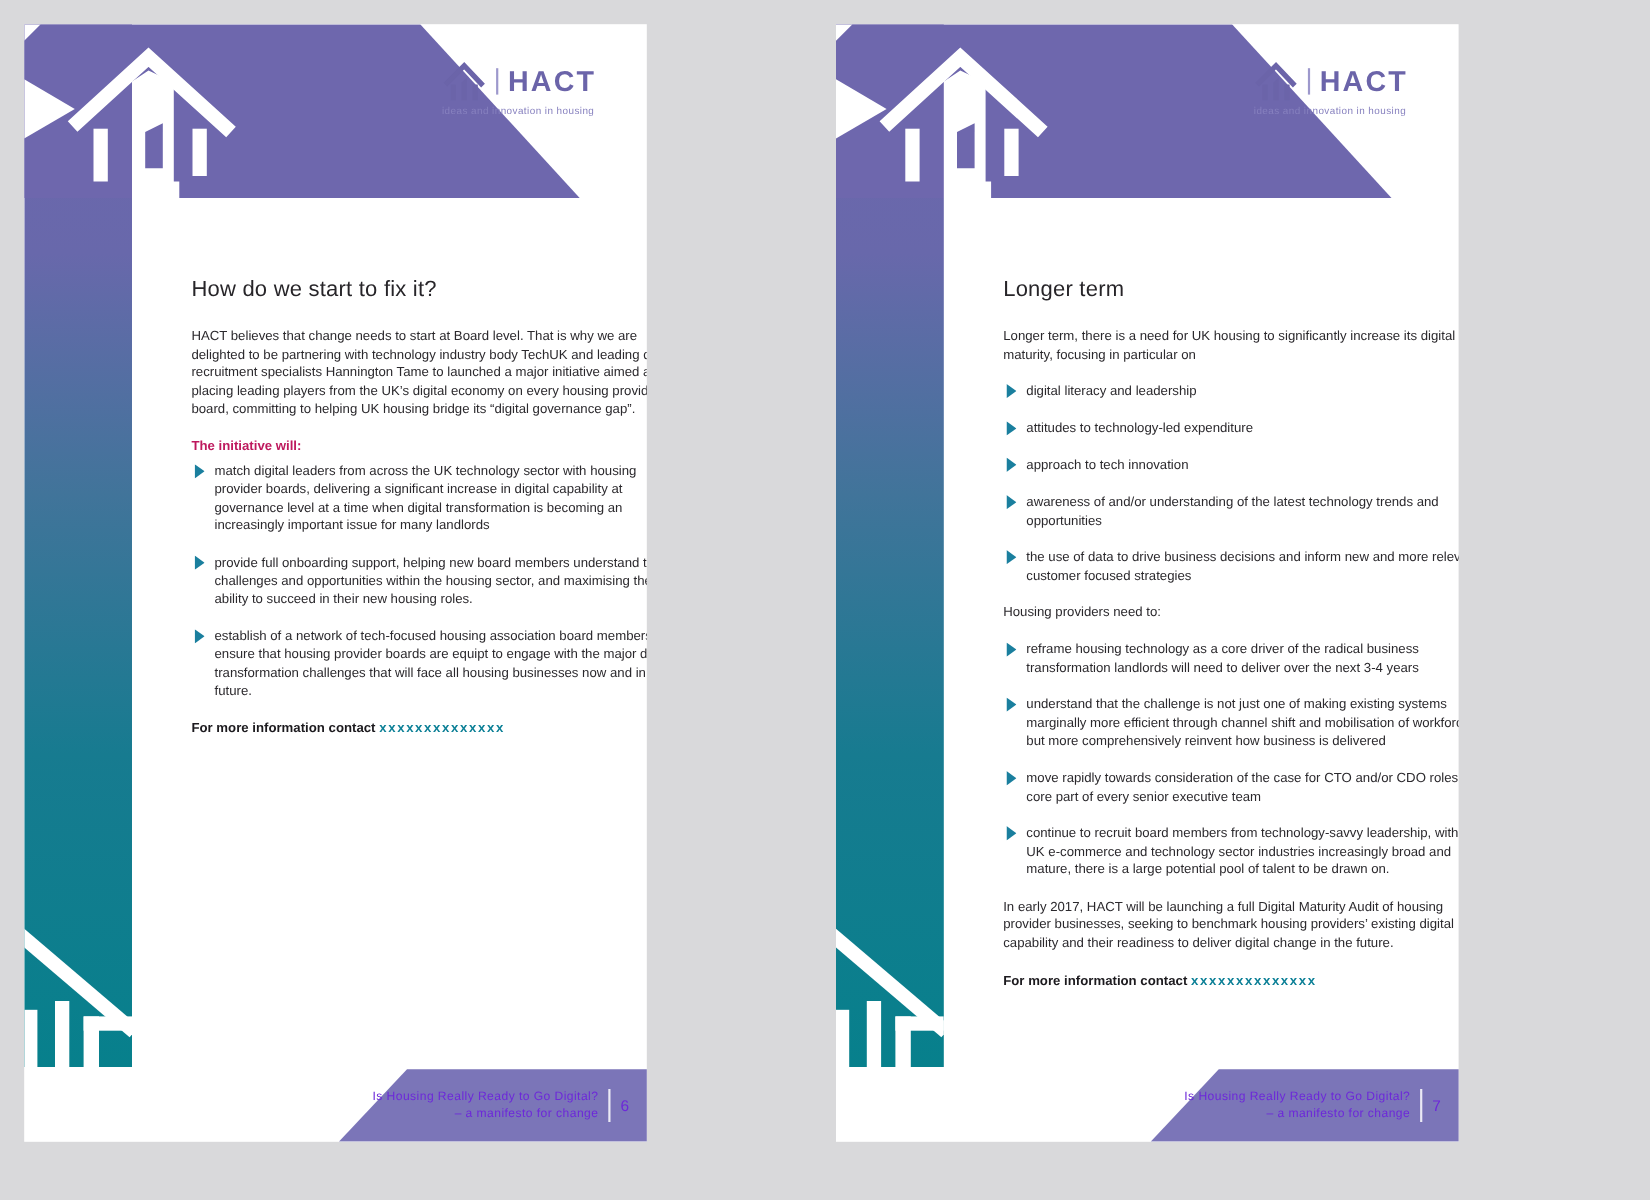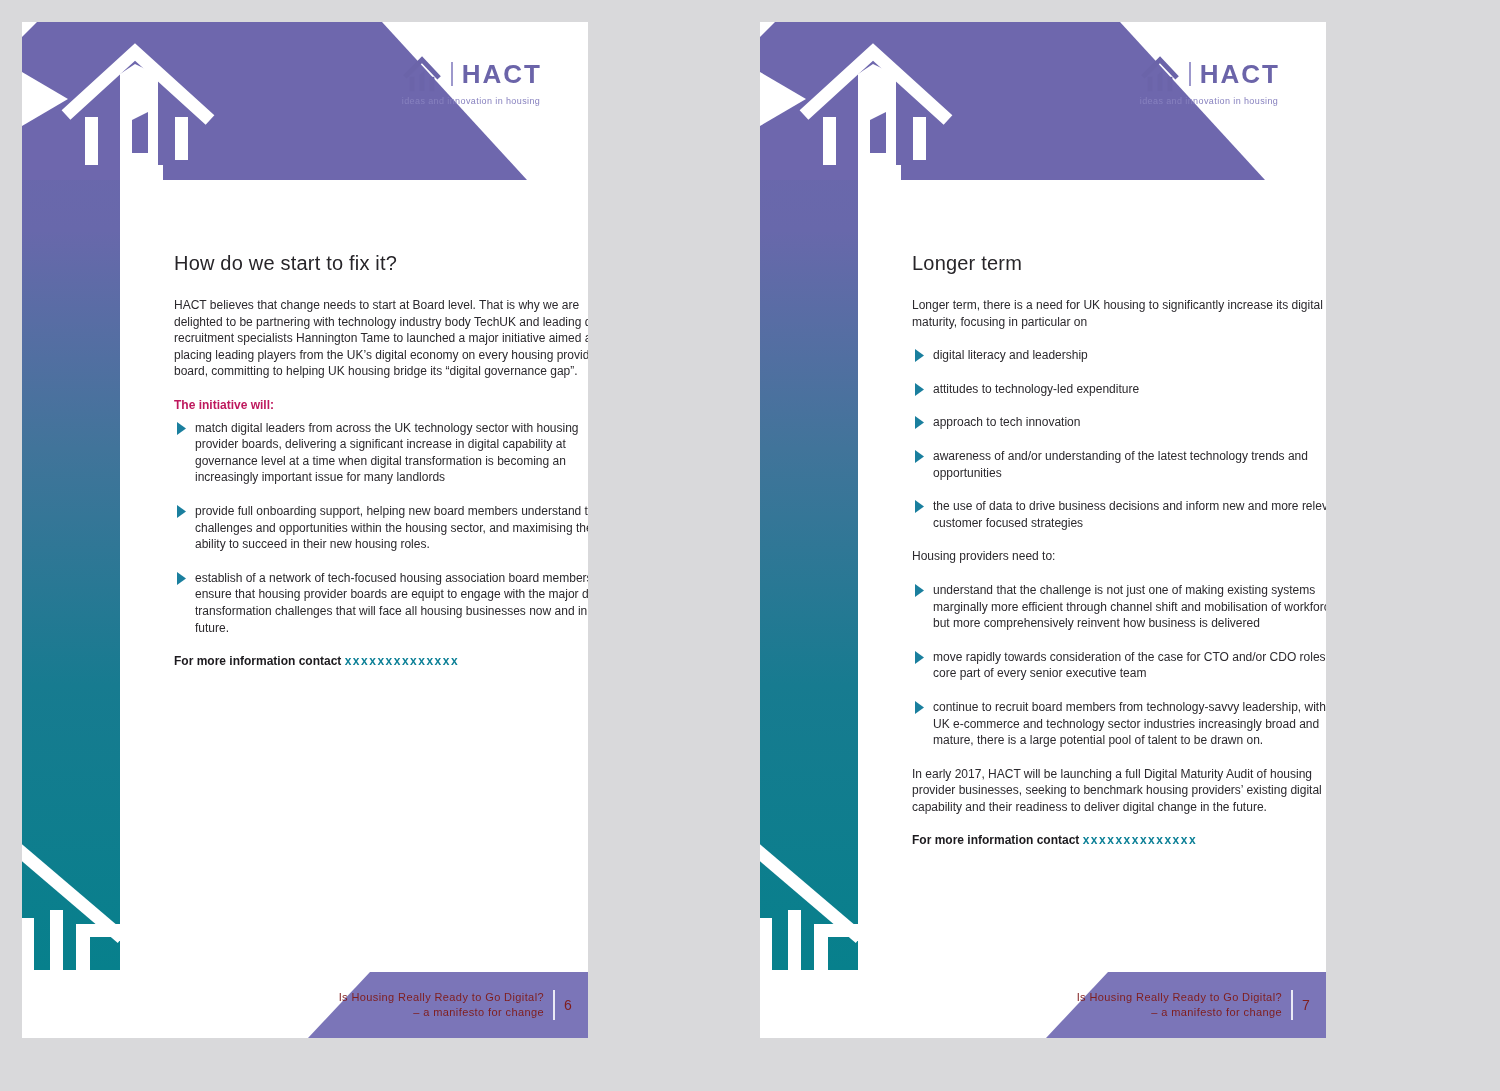--- a/index.html
+++ b/index.html
@@ -36,21 +36,21 @@
   .bullets{margin:0 0 6px;}
   .bullet{display:flex;margin:0 0 17px;padding-left:3px;font-size:12px;line-height:16.6px;}
   .bullet-icon{flex:0 0 auto;margin:2px 9px 0 0;}
   .contact{font-size:12px;line-height:16.6px;font-weight:700;color:#1c1a1e;margin:8px 0 0;}
   .contact .xs{color:#0d8097;letter-spacing:1.5px;}
 
   
   .footer{
     position:absolute;left:0;right:0;top:950px;height:66px;z-index:2;
     display:flex;align-items:center;justify-content:flex-end;
-    padding-right:14px;box-sizing:border-box;gap:9px;color:#7f1d1d;
+    padding-right:14px;box-sizing:border-box;gap:9px;color:#6d28d9;
   }
   .footer-lines{text-align:right;font-size:11px;line-height:15px;letter-spacing:.4px;}
   .footer-divider{width:2px;height:30px;background:rgba(255,255,255,.85);}
   .footer-page-num{font-size:14px;min-width:10px;text-align:left;}
 </style>
 </head>
 <body>
 
 <div class="spread">
 
@@ -246,20 +246,26 @@
               </svg>
               <span>the use of data to drive business decisions and inform new and more relevant customer focused strategies</span>
             </div>
           </div>
           <p class="p">Housing providers need to:</p>
           <div class="bullets">
             <div class="bullet">
               <svg class="bullet-icon" width="9" height="13" viewBox="0 0 9 13">
                 <path d="M0,0 L9,6.5 L0,13 Z" fill="#1a7f9e"></path>
               </svg>
+              <span>reframe housing technology as a core driver of the radical business transformation landlords will need to deliver over the next 3-4 years</span>
+            </div>
+            <div class="bullet">
+              <svg class="bullet-icon" width="9" height="13" viewBox="0 0 9 13">
+                <path d="M0,0 L9,6.5 L0,13 Z" fill="#1a7f9e"></path>
+              </svg>
               <span>understand that the challenge is not just one of making existing systems marginally more efficient through channel shift and mobilisation of workforces but more comprehensively reinvent how business is delivered</span>
             </div>
             <div class="bullet">
               <svg class="bullet-icon" width="9" height="13" viewBox="0 0 9 13">
                 <path d="M0,0 L9,6.5 L0,13 Z" fill="#1a7f9e"></path>
               </svg>
               <span>move rapidly towards consideration of the case for CTO and/or CDO roles as a core part of every senior executive team</span>
             </div>
             <div class="bullet">
               <svg class="bullet-icon" width="9" height="13" viewBox="0 0 9 13">

